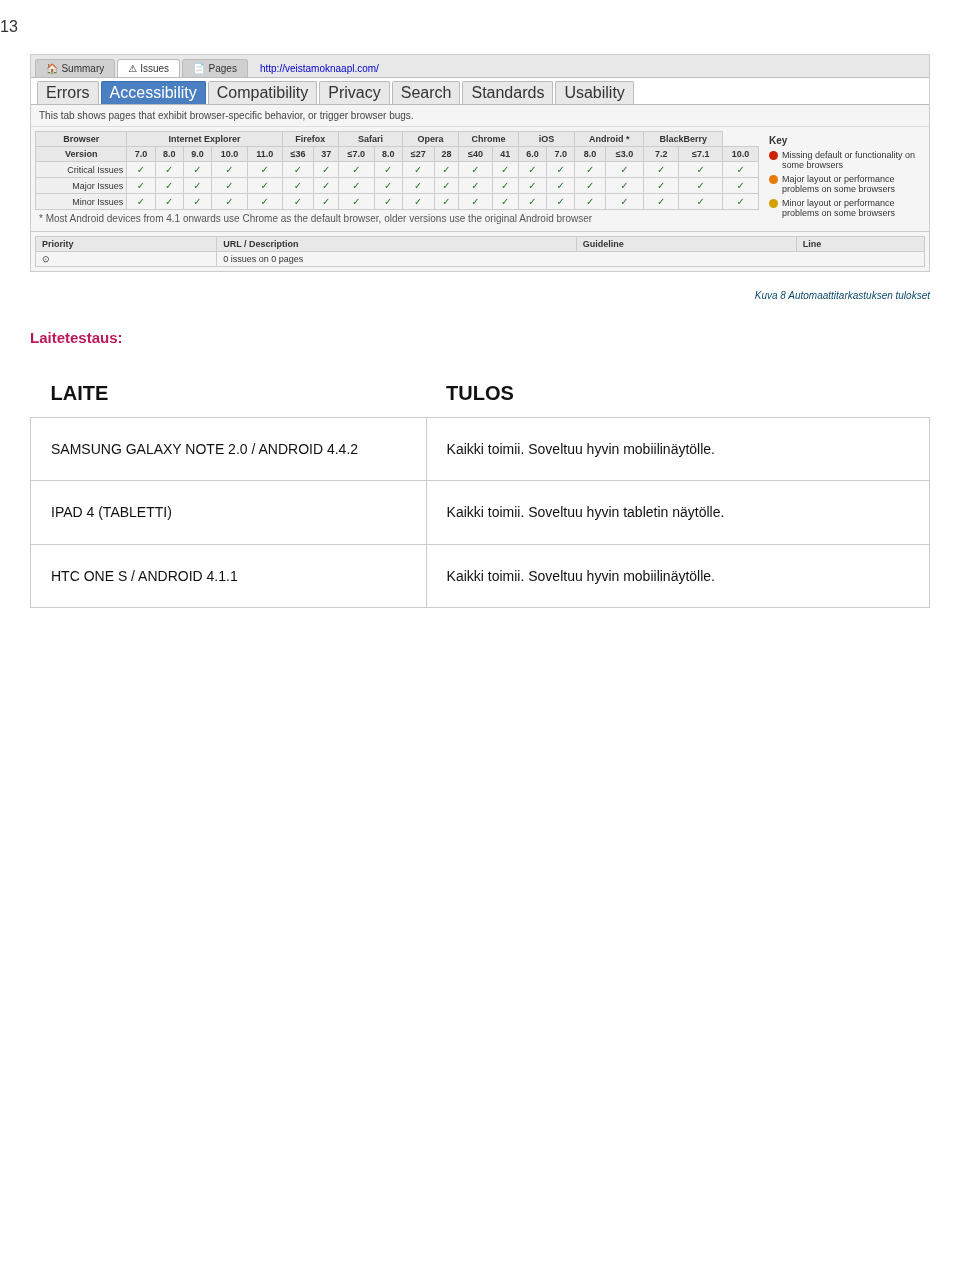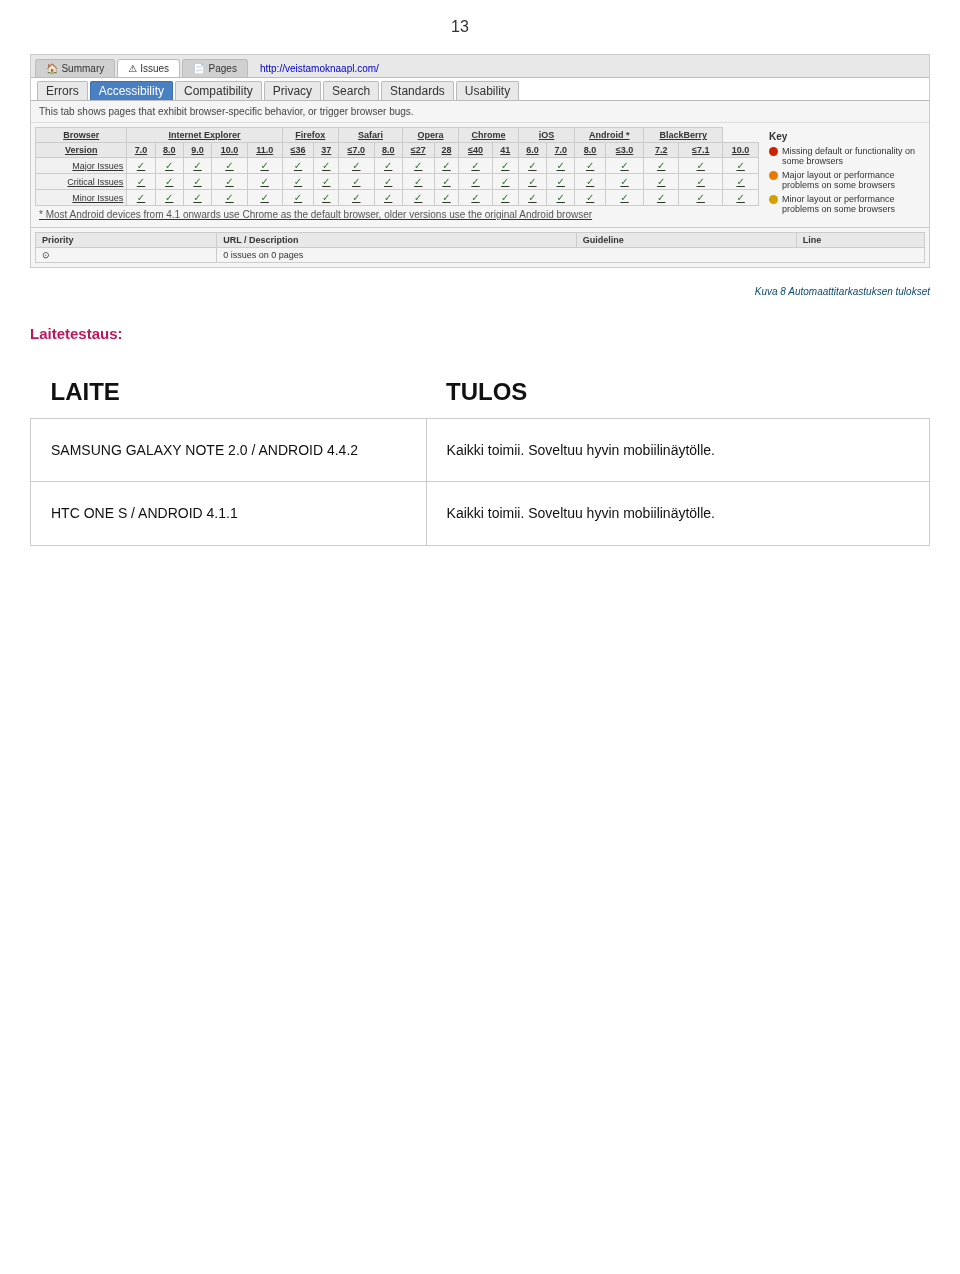--- a/index.html
+++ b/index.html
@@ -6,21 +6,21 @@
     body {
       background: #fff;
       font-family: Arial, sans-serif;
       font-size: 14px;
       color: #222;
       width: 960px;
       min-height: 1274px;
     }
 
     .page-number {
-      text-align: center;
+      text-align: left;
       padding: 18px 40px 0 0;
       font-size: 16px;
       color: #333;
     }
 
     .screenshot-container {
       margin: 18px 30px 0 30px;
       border: 1px solid #ccc;
       background: #f5f5f5;
       font-size: 10px;
@@ -66,21 +66,21 @@
       border-bottom: 1px solid #bbb;
       padding: 3px 6px 0 6px;
       gap: 2px;
     }
     .subtab {
       padding: 2px 8px;
       background: #e8e8e8;
       border: 1px solid #bbb;
       border-bottom: none;
       border-radius: 2px 2px 0 0;
-      font-size: 12px;
+      font-size: 16px;
       cursor: pointer;
     }
     .subtab.active {
       background: #4a7fc1;
       color: #fff;
       border-color: #3a6fb1;
     }
 
     .description-text {
       padding: 5px 8px;
@@ -90,21 +90,20 @@
     }
 
     
     .compat-area {
       display: flex;
       padding: 4px;
       gap: 6px;
     }
     .compat-table-wrap {
       flex: 1;
-      text-decoration: underline;
     }
     .compat-table {
       width: 100%;
       border-collapse: collapse;
       font-size: 9px;
     }
     .compat-table th, .compat-table td {
       border: 1px solid #ccc;
       padding: 2px 3px;
       text-align: center;
@@ -197,21 +196,21 @@
       margin-bottom: 24px;
     }
 
     
     .device-table {
       width: 100%;
       border-collapse: collapse;
       margin-top: 8px;
     }
     .device-table th {
-      font-size: 24px;
+      font-size: 20px;
       font-weight: bold;
       color: #111;
       padding: 12px 20px;
       text-align: left;
       border: none;
     }
     .device-table td {
       font-size: 14px;
       color: #111;
       padding: 20px 20px;
@@ -291,21 +290,21 @@
             <th>7.0</th>
             <th>8.0</th>
             <th>≤3.0</th>
             <th>7.2</th>
             <th>≤7.1</th>
             <th>10.0</th>
           </tr>
         </thead>
         <tbody>
           <tr>
-            <td class="row-label">Major Issues</td>
+            <td class="row-label">Critical Issues</td>
             <td><span class="check-icon">✓</span></td>
             <td><span class="check-icon">✓</span></td>
             <td><span class="check-icon">✓</span></td>
             <td><span class="check-icon">✓</span></td>
             <td><span class="check-icon">✓</span></td>
             <td><span class="check-icon">✓</span></td>
             <td><span class="check-icon">✓</span></td>
             <td><span class="check-icon">✓</span></td>
             <td><span class="check-icon">✓</span></td>
             <td><span class="check-icon">✓</span></td>
@@ -314,21 +313,21 @@
             <td><span class="check-icon">✓</span></td>
             <td><span class="check-icon">✓</span></td>
             <td><span class="check-icon">✓</span></td>
             <td><span class="check-icon">✓</span></td>
             <td><span class="check-icon">✓</span></td>
             <td><span class="check-icon">✓</span></td>
             <td><span class="check-icon">✓</span></td>
             <td><span class="check-icon">✓</span></td>
           </tr>
           <tr>
-            <td class="row-label">Critical Issues</td>
+            <td class="row-label">Major Issues</td>
             <td><span class="check-icon">✓</span></td>
             <td><span class="check-icon">✓</span></td>
             <td><span class="check-icon">✓</span></td>
             <td><span class="check-icon">✓</span></td>
             <td><span class="check-icon">✓</span></td>
             <td><span class="check-icon">✓</span></td>
             <td><span class="check-icon">✓</span></td>
             <td><span class="check-icon">✓</span></td>
             <td><span class="check-icon">✓</span></td>
             <td><span class="check-icon">✓</span></td>
@@ -419,18 +418,22 @@
         <th class="col-device">LAITE</th>
         <th class="col-result">TULOS</th>
       </tr>
     </thead>
     <tbody>
       <tr>
         <td class="col-device">SAMSUNG GALAXY NOTE 2.0 / ANDROID 4.4.2</td>
         <td class="col-result">Kaikki toimii. Soveltuu hyvin mobiilinäytölle.</td>
       </tr>
       <tr>
+        <td class="col-device">IPAD 4 (TABLETTI)</td>
+        <td class="col-result">Kaikki toimii. Soveltuu hyvin tabletin näytölle.</td>
+      </tr>
+      <tr>
         <td class="col-device">HTC ONE S / ANDROID 4.1.1</td>
         <td class="col-result">Kaikki toimii. Soveltuu hyvin mobiilinäytölle.</td>
       </tr>
     </tbody>
   </table>
 </div>
 
 </body></html>

